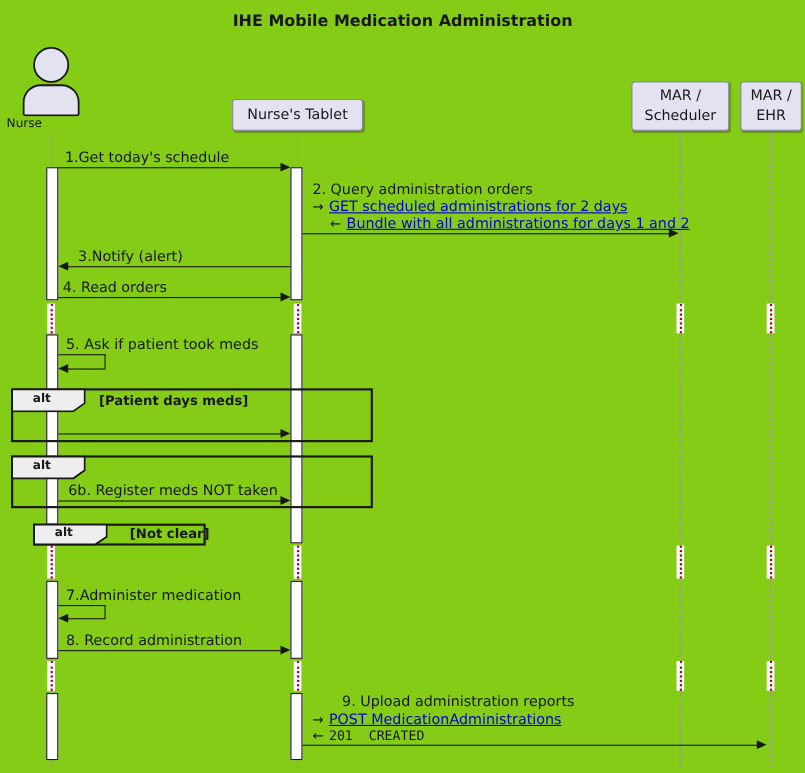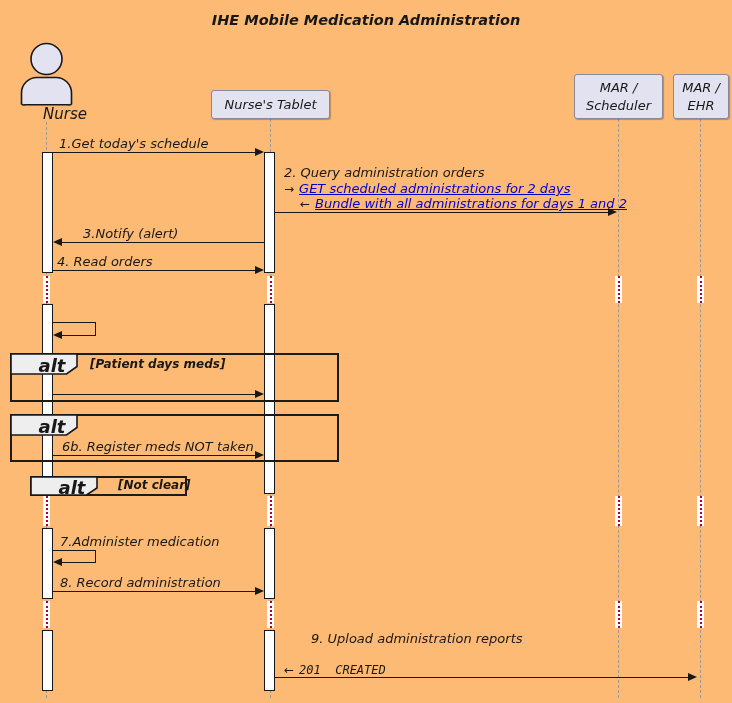--- a/index.html
+++ b/index.html
@@ -1,43 +1,42 @@
 <!DOCTYPE html>
 <html><head>
 <meta charset="utf-8">
 <style>
   * { box-sizing: border-box; margin: 0; padding: 0; }
   html,body { background:#ffffff; }
   #canvas {
     position: relative;
     width: 732px; height: 703px;
-    background: #fdba74;
+    background: #84cc16;
     font-family: "DejaVu Sans", sans-serif;
     color: #181818;
     overflow: hidden;
-    font-style: italic;
   }
   .title {
     position: absolute; left: 0; right: 0; top: 12px;
     text-align: center; font-weight: bold; font-size: 14.5px;
   }
   
   .lifeline { position: absolute; width: 0; border-left: 1px dashed #999999; }
   
   .delay { position: absolute; width: 7px; background: #ffffff; }
   .delay i { display:block; height:100%; width:0; margin:0 auto; border-left: 2px dotted #A80036; }
   
   .act { position: absolute; width: 11px; background: #ffffff; border: 1px solid #181818; }
   
   .frag { position: absolute; border: 2px solid #1b1b1b; background: transparent; }
   .frag-head { position: absolute; }
   .frag-head svg { position: absolute; left: 0; top: 0; }
   .frag-op {
-    position: absolute; left: 14px; top: 2px; width: 56px; text-align: center;
-    font-weight: bold; font-size: 18px;
+    position: absolute; left: 0; top: 2px; width: 56px; text-align: center;
+    font-weight: bold; font-size: 11px;
   }
   .frag-op.small { top: 1px; }
   .guard { position: absolute; font-weight: bold; font-size: 12px; white-space: nowrap; }
   
   .mlabel { position: absolute; font-size: 13px; white-space: nowrap; }
   .mline { position: absolute; height: 0; border-top: 1px solid #181818; }
   .mvline { position: absolute; width: 0; border-left: 1px solid #181818; }
   .tri-r { position: absolute; width:0; height:0;
     border-left: 9px solid #181818; border-top: 4px solid transparent; border-bottom: 4px solid transparent; }
   .tri-l { position: absolute; width:0; height:0;
@@ -46,21 +45,21 @@
   .subline .pfx { font-size: 12px; margin-right: 5px; }
   .lnk { color: #0101CE; text-decoration: underline; cursor: pointer; }
   .mono { font-family: "DejaVu Sans Mono", monospace; font-size: 12px; white-space: pre; text-align: right; }
   
   .pbox {
     position: absolute; background: #E2E2F0; border: 1px solid #888899;
     border-radius: 3px; box-shadow: 1px 1px 1px rgba(0,0,0,0.25);
     display: flex; align-items: center; justify-content: center;
     font-size: 13px; text-align: center; white-space: pre-line; line-height: 18px;
   }
-  .actor-label { position: absolute; font-size: 15px; text-align: right; white-space: nowrap; }
+  .actor-label { position: absolute; font-size: 11px; text-align: left; white-space: nowrap; }
   .actor-svg { position: absolute; }
 </style>
 </head>
 <body>
 
 <div id="canvas">
 
   <div class="title">IHE Mobile Medication Administration</div>
 
   <div class="lifeline" style="left:46px;  top:122px; height:576px;"></div>
@@ -150,28 +149,29 @@
   <div class="mlabel" style="left:284px; top:165px;">2. Query administration orders</div>
   <div class="subline" style="left:284px; top:181px;">
     <span class="pfx">→</span><span class="lnk">GET scheduled administrations for 2 days</span>
   </div>
   <div class="subline" style="left:284px; top:196px;margin-left:16px;">
     <span class="pfx">←</span><span class="lnk">Bundle with all administrations for days 1 and 2</span>
   </div>
   <div class="mline" style="left:275px; top:212px; width:334px;"></div>
   <div class="tri-r" style="left:608px; top:208px;"></div>
 
-  <div class="mlabel" style="left:83px; top:226px;">3.Notify (alert)</div>
+  <div class="mlabel" style="left:71px; top:226px;">3.Notify (alert)</div>
   <div class="mline" style="left:60px; top:242px; width:204px;"></div>
   <div class="tri-l" style="left:53px; top:238px;"></div>
 
   <div class="mlabel" style="left:57px; top:254px;">4. Read orders</div>
   <div class="mline" style="left:53px; top:270px; width:203px;"></div>
   <div class="tri-r" style="left:255px; top:266px;"></div>
 
+  <div class="mlabel" style="left:60px; top:306px;">5. Ask if patient took meds</div>
   <div class="mline" style="left:53px; top:322px; width:43px;"></div>
   <div class="mvline" style="left:95px; top:322px; height:13px;"></div>
   <div class="mline" style="left:60px; top:335px; width:36px;"></div>
   <div class="tri-l" style="left:53px; top:331px;"></div>
 
   <div class="mline" style="left:53px; top:394px; width:203px;"></div>
   <div class="tri-r" style="left:255px; top:390px;"></div>
 
   <div class="mlabel" style="left:62px; top:439px;">6b. Register meds NOT taken</div>
   <div class="mline" style="left:53px; top:455px; width:203px;"></div>
@@ -181,20 +181,23 @@
   <div class="mline" style="left:53px; top:550px; width:43px;"></div>
   <div class="mvline" style="left:95px; top:550px; height:12px;"></div>
   <div class="mline" style="left:60px; top:562px; width:36px;"></div>
   <div class="tri-l" style="left:53px; top:558px;"></div>
 
   <div class="mlabel" style="left:60px; top:575px;">8. Record administration</div>
   <div class="mline" style="left:53px; top:591px; width:203px;"></div>
   <div class="tri-r" style="left:255px; top:587px;"></div>
 
   <div class="mlabel" style="left:284px; top:631px;margin-left:27px;">9. Upload administration reports</div>
+  <div class="subline" style="left:284px; top:647px;">
+    <span class="pfx">→</span><span class="lnk">POST MedicationAdministrations</span>
+  </div>
   <div class="subline" style="left:284px; top:662px;">
     <span class="pfx">←</span><span class="mono">201  CREATED</span>
   </div>
   <div class="mline" style="left:275px; top:677px; width:414px;"></div>
   <div class="tri-r" style="left:688px; top:673px;"></div>
 
   <svg class="actor-svg" style="left:13px; top:40px;" width="68" height="66" viewBox="13 40 68 66">
     <path d="M 21.5,104 L 21.5,93 A 15.5,15.5 0 0 1 37,77.5 L 56,77.5 A 15.5,15.5 0 0 1 71.5,93 L 71.5,104 A 3.5,3.5 0 0 1 68,104.8 L 25,104.8 A 3.5,3.5 0 0 1 21.5,104 Z" fill="#E2E2F0" stroke="#181818" stroke-width="1.6"></path>
     <circle cx="46.5" cy="59" r="15.5" fill="#E2E2F0" stroke="#181818" stroke-width="1.6"></circle>
   </svg>

